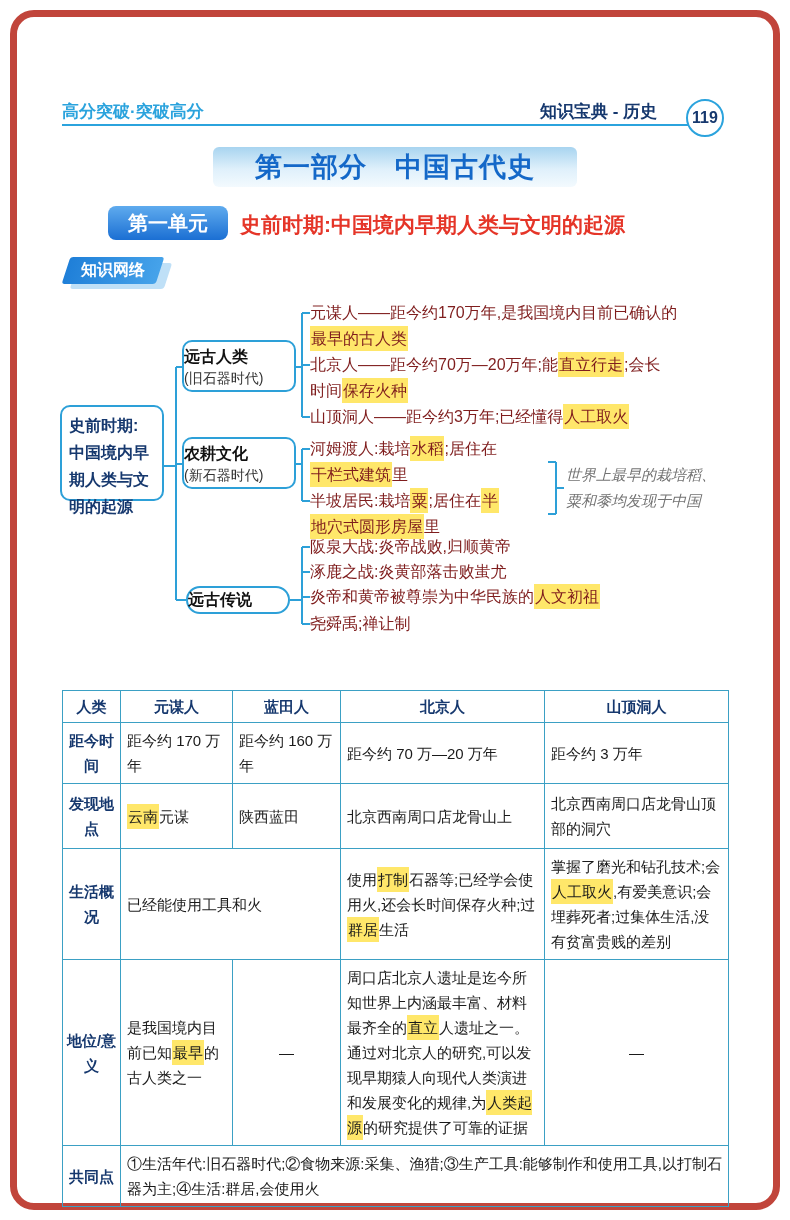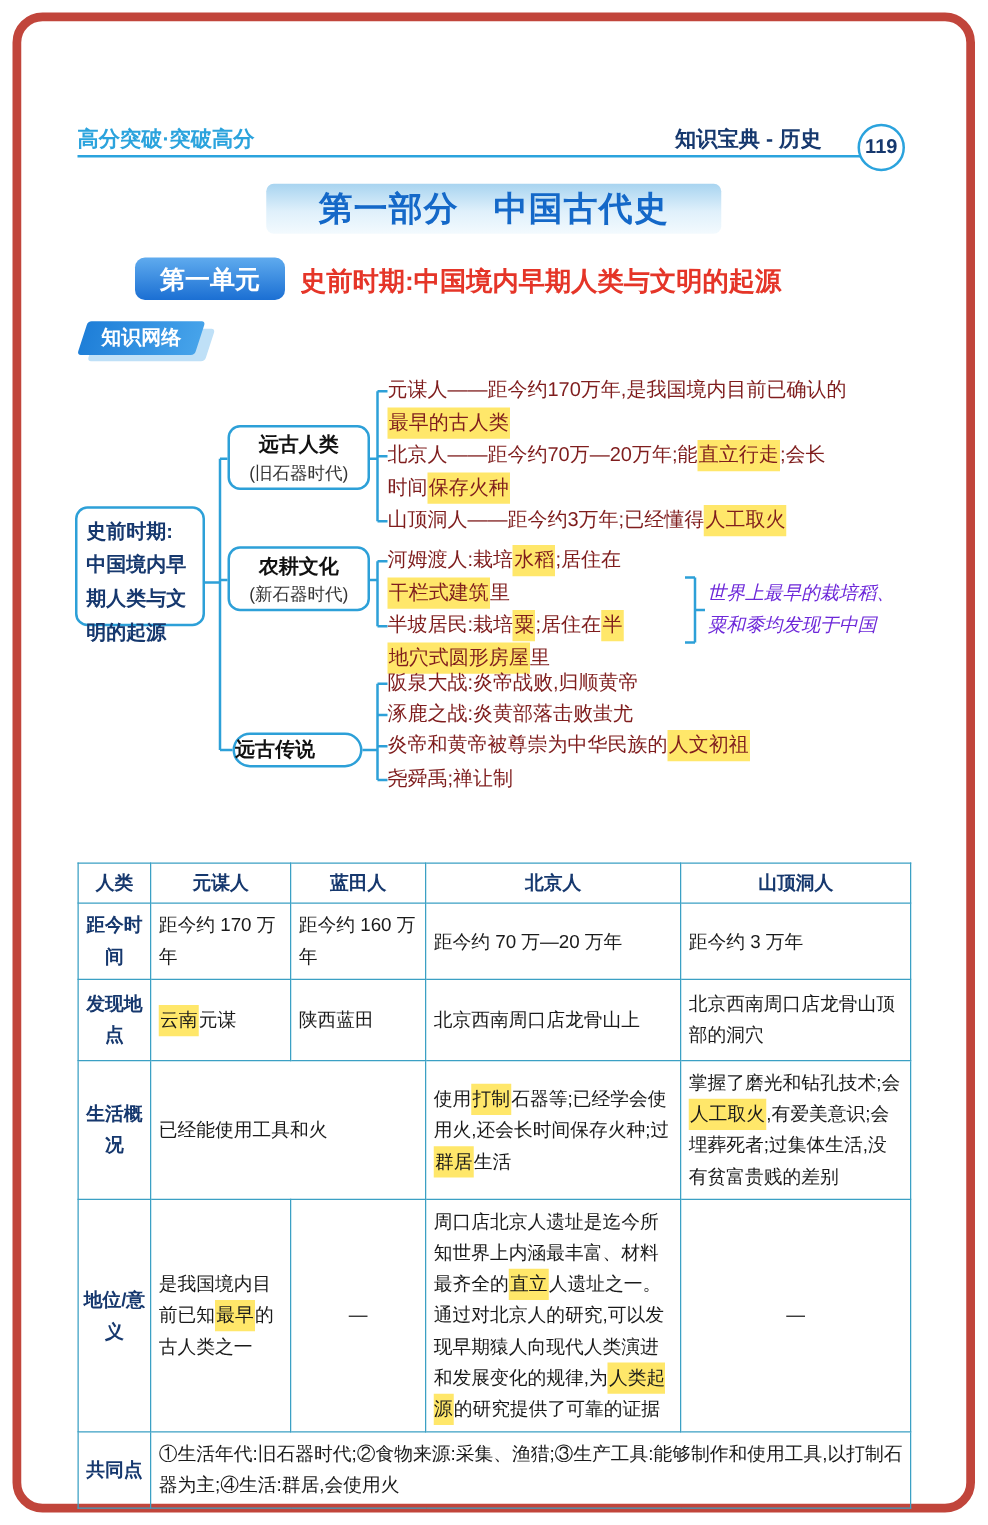--- a/index.html
+++ b/index.html
@@ -36,30 +36,30 @@
            background:linear-gradient(90deg,#1f7fd8,#46a3ea);transform:skewX(-18deg);border-radius:3px;
            display:flex;align-items:center;justify-content:center;}
   .nb-main span{transform:skewX(18deg);color:#fff;font-weight:bold;font-size:16px;white-space:nowrap;}
 
   
   .mindmap{position:absolute;left:0;top:292px;width:790px;height:360px;}
   .mm-svg{position:absolute;left:0;top:0;}
   .mm-box{position:absolute;border:2px solid #2da0d8;border-radius:10px;background:#fff;box-sizing:border-box;}
   .mm-root{left:60px;top:113px;width:104px;height:96px;padding:5px 7px;
            font-size:16px;font-weight:bold;color:#16386e;line-height:27px;}
-  .mm-branch{text-align:center;padding-top:3px;}
+  .mm-branch{text-align:left;padding-top:3px;}
   .mm-branch .bt{font-size:16px;font-weight:bold;color:#111;line-height:23px;white-space:nowrap;}
   .mm-branch .bs{font-size:14px;color:#333;line-height:20px;white-space:nowrap;}
   .mm-b1{left:182px;top:48px;width:114px;height:52px;}
   .mm-b2{left:182px;top:145px;width:114px;height:52px;}
   .mm-b3{left:186px;top:294px;width:104px;height:28px;border-radius:14px;
          display:flex;align-items:center;justify-content:flex-start;font-weight:bold;font-size:16px;color:#111;}
   .mm-leaf{position:absolute;font-size:16px;color:#7f1d1d;}
   .mm-leaf div{height:26px;line-height:26px;white-space:nowrap;}
-  .mm-note{position:absolute;left:566px;top:170px;font-size:15px;font-style:italic;color:#6d28d9;}
+  .mm-note{position:absolute;left:566px;top:170px;font-size:15px;font-style:italic;color:#737373;}
   .mm-note div{height:26px;line-height:26px;white-space:nowrap;}
   .hl{background:#ffe76a;padding:4px 1px;}
 
   
   .kd-row{position:absolute;left:62px;top:652px;display:flex;align-items:center;}
   .kd-label{width:52px;height:28px;background:linear-gradient(180deg,#4f9fe8,#1b6fd3);
             border-radius:5px 0 0 5px;color:#fff;font-weight:bold;font-size:17px;
             display:flex;align-items:center;justify-content:center;}
   .kd-num{width:26px;height:28px;background:#69aeed;border-radius:0 5px 5px 0;color:#fff;
           font-weight:bold;font-size:18px;display:flex;align-items:center;justify-content:center;}

